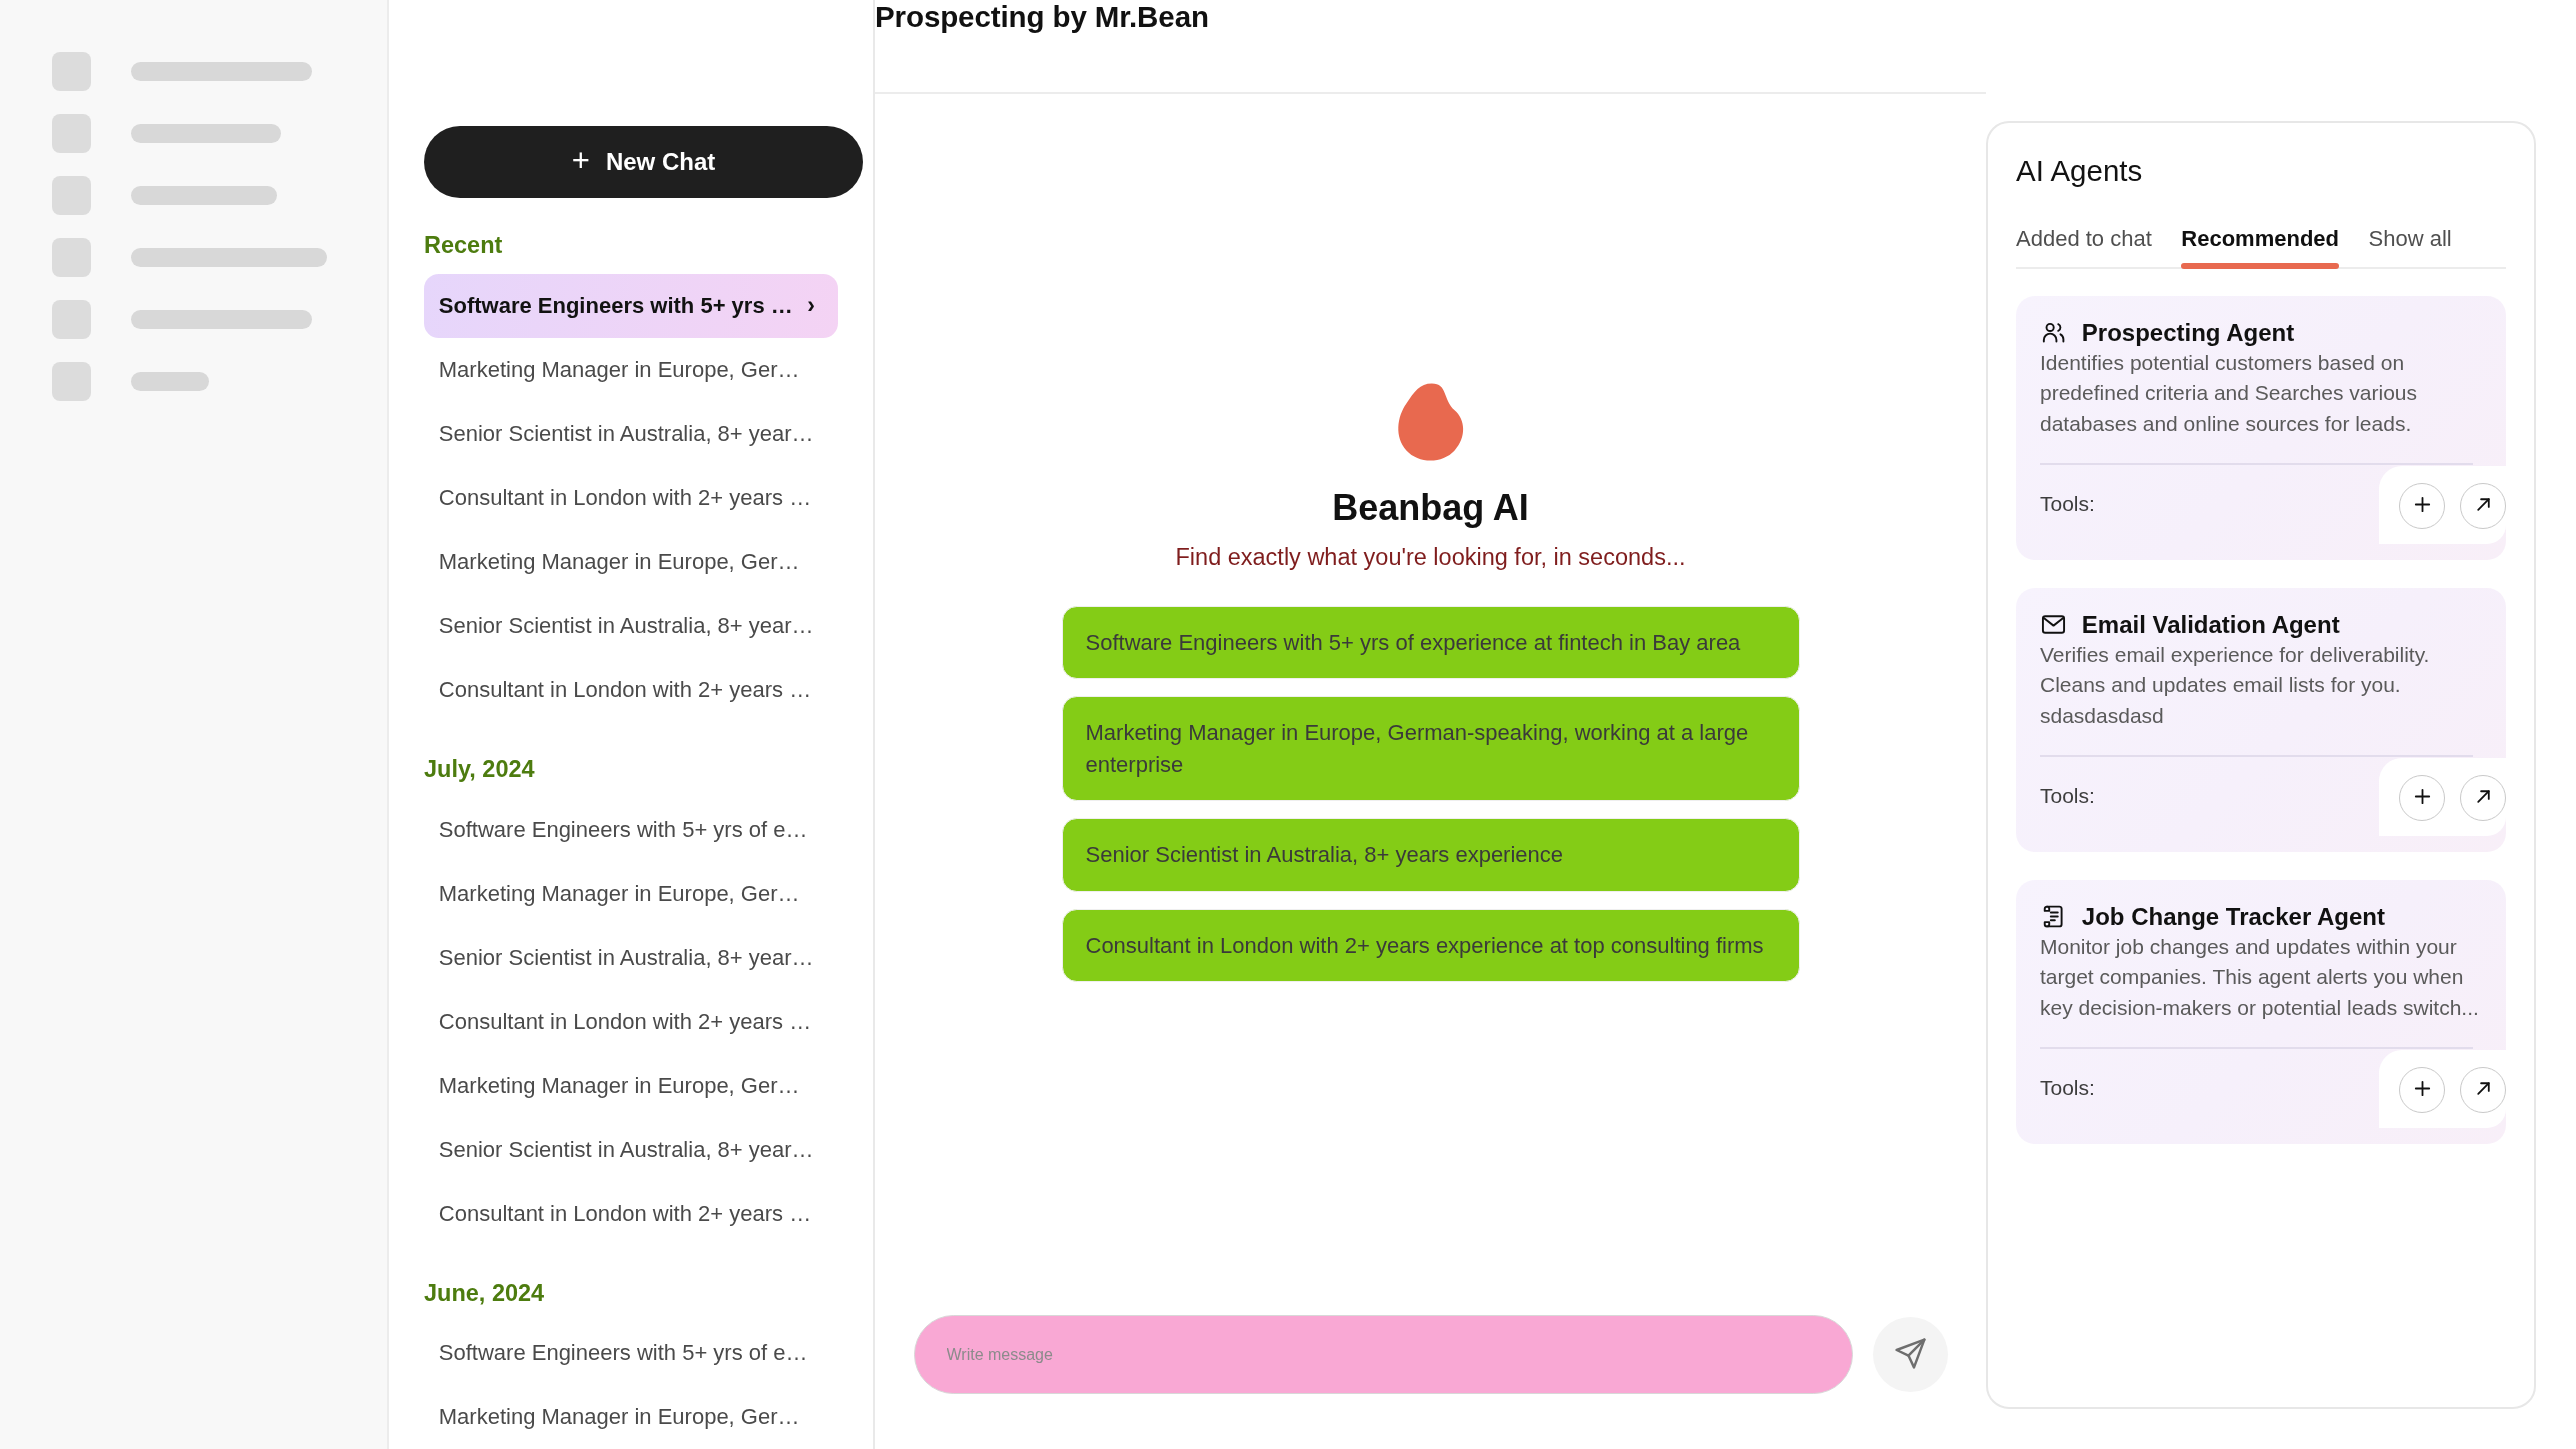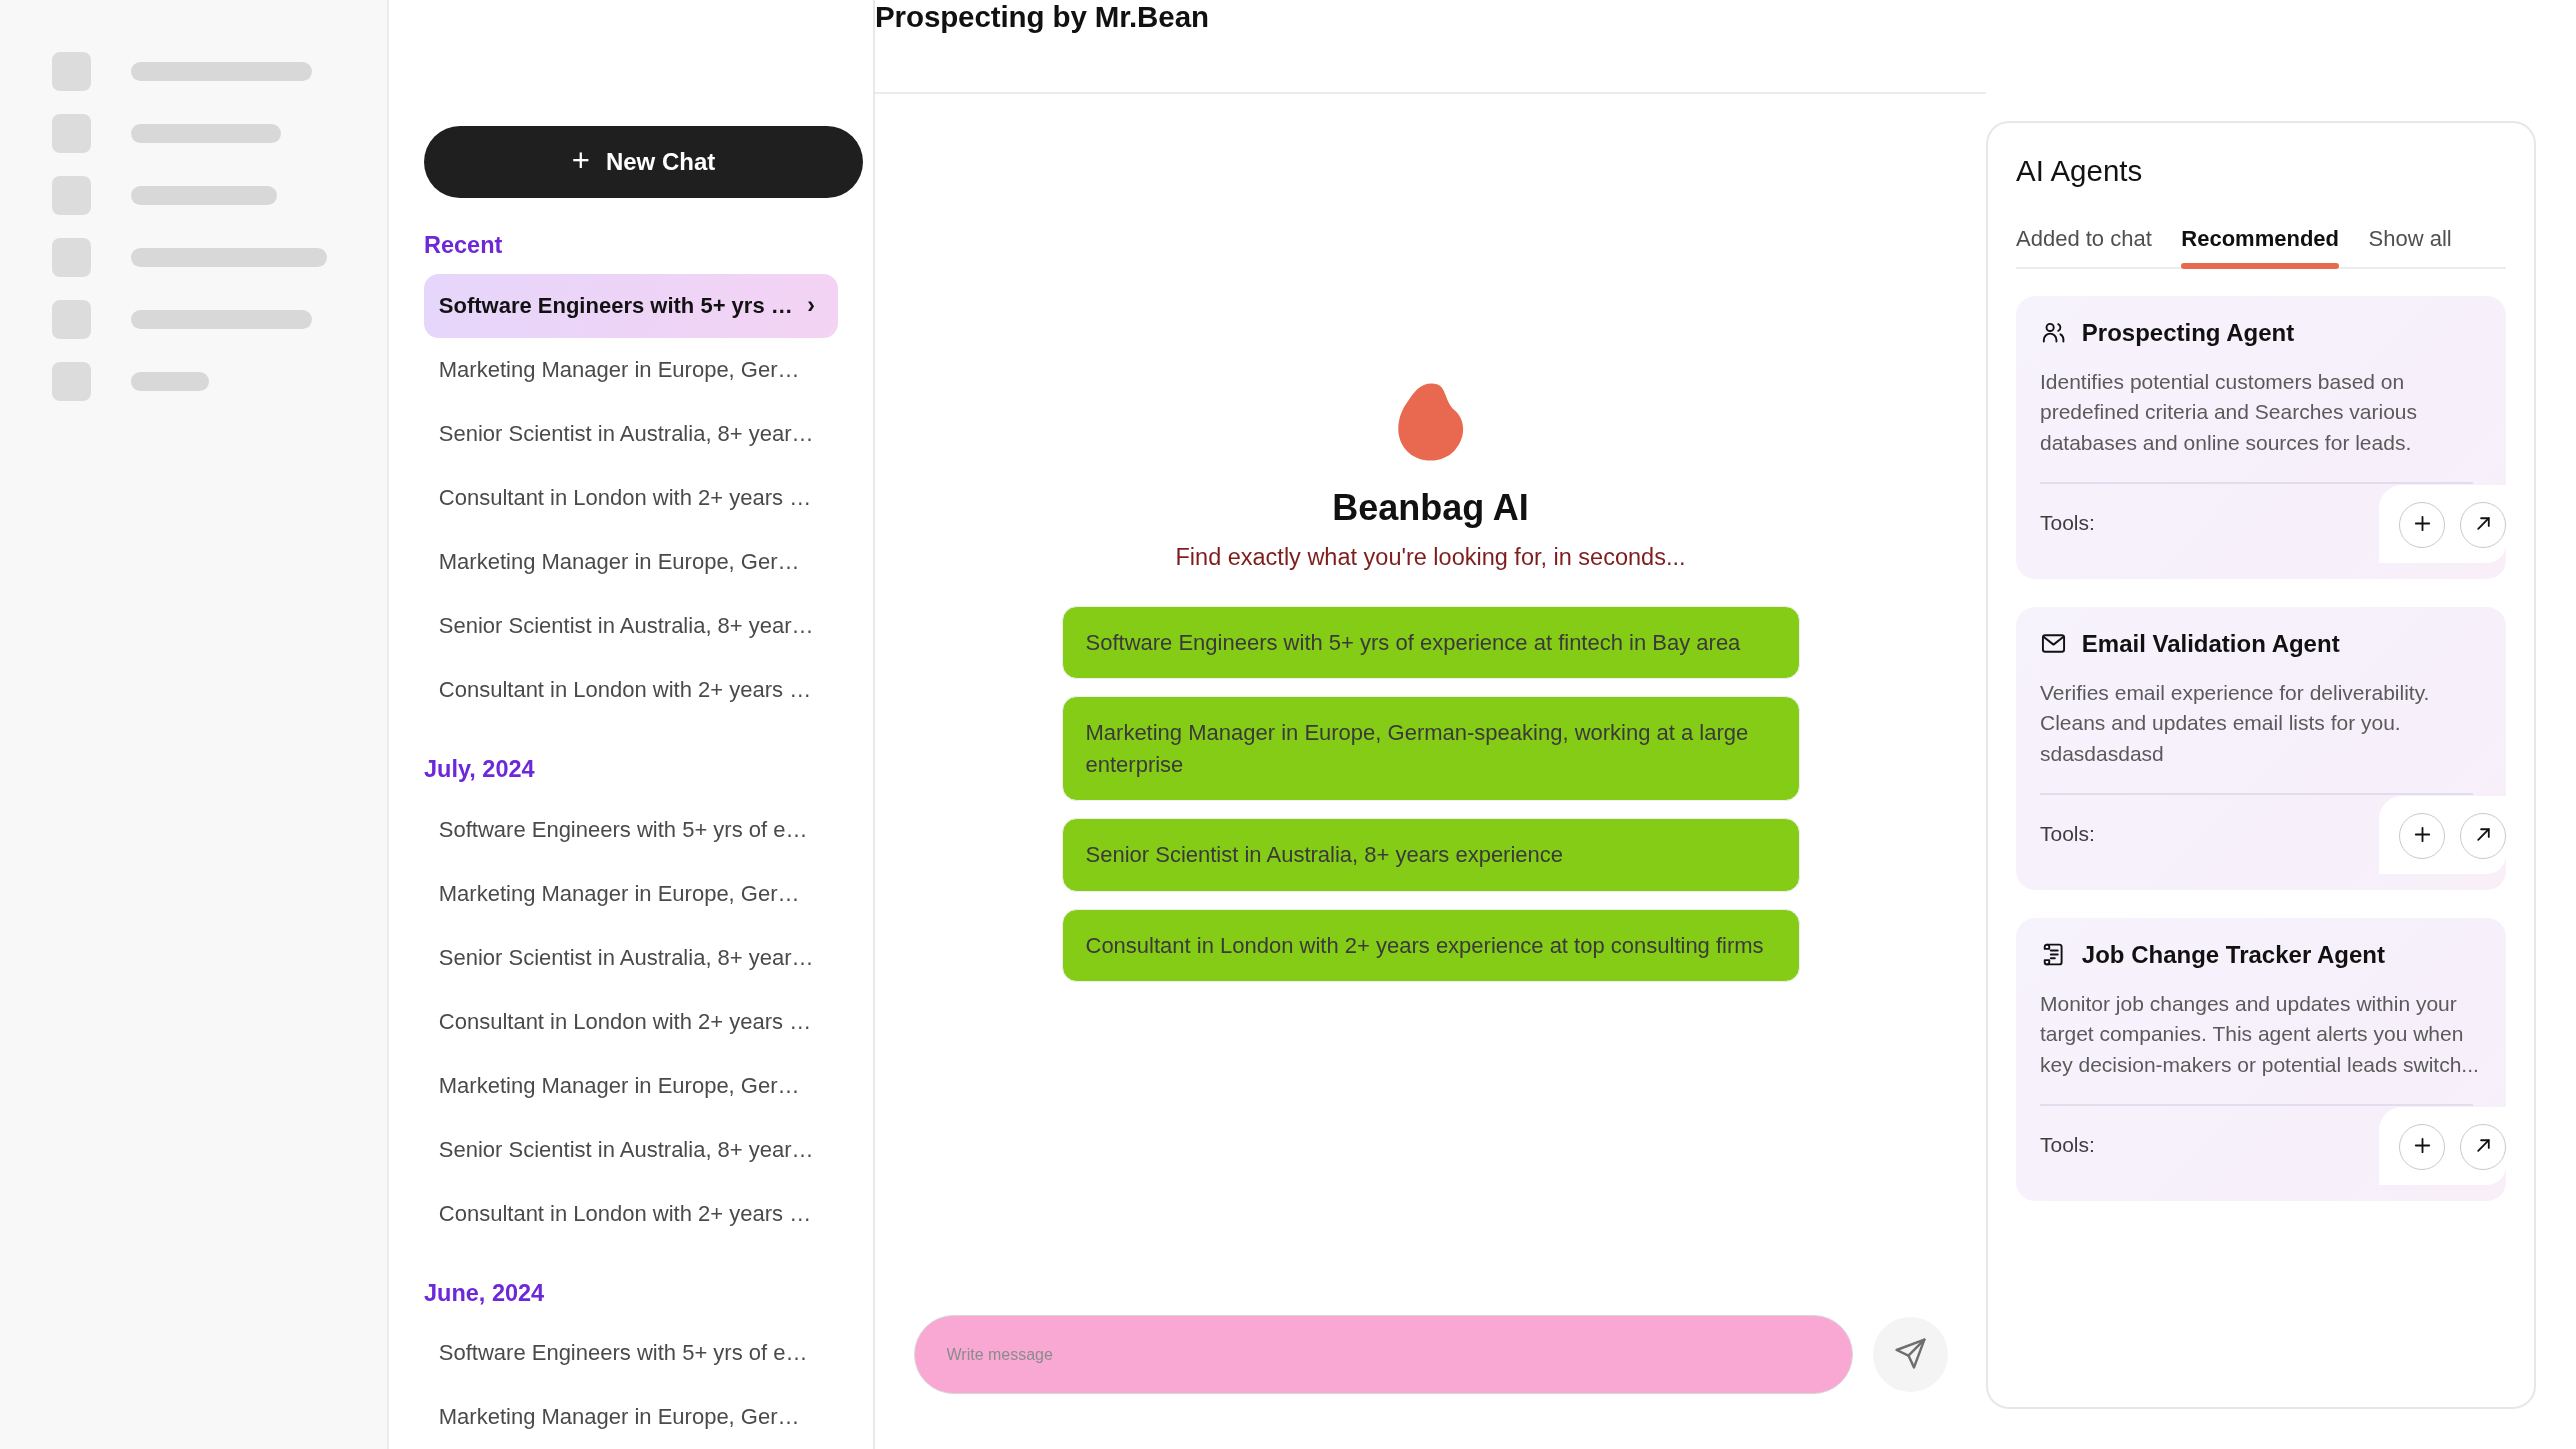--- a/index.html
+++ b/index.html
@@ -38,21 +38,21 @@
     width: 439px; height: 72px;
     background: #1f1f1f; color: #ffffff;
     border: none; border-radius: 36px;
     display: flex; align-items: center; justify-content: center;
     gap: 16px; cursor: pointer;
     font-size: 24px; font-weight: 700;
     font-family: "Liberation Sans", sans-serif;
   }
   .plus-glyph { font-size: 31px; font-weight: 400; line-height: 1; position: relative; top: -1.3px; }
   .hist-section-title {
-    font-size: 23.5px; font-weight: 700; color: #6d28d9;
+    font-size: 23.5px; font-weight: 700; color: #4d7c0f;
     margin: 34px 0 14.8px 0; padding-left: 0;
   }
   .hist-item {
     height: 64px; display: flex; align-items: center; justify-content: space-between;
     padding: 0 23px 0 14.8px;
     border-radius: 14.8px; cursor: pointer;
     font-size: 22px; color: #4a4a4a;
     white-space: nowrap; overflow: hidden;
   }
   .hist-item .hl { overflow: hidden; text-overflow: ellipsis; white-space: nowrap; }
@@ -131,21 +131,21 @@
 
   .agent-list { margin-top: 27px; display: flex; flex-direction: column; gap: 28px; }
   .agent-card {
     background: linear-gradient(135deg, #f7f3fd 0%, #f6f0fb 55%, #f8eff8 100%);
     border-radius: 19px; position: relative;
     padding: 23px 24px 16px 24px;
   }
   .agent-head { display: flex; align-items: center; gap: 14.8px; }
   .agent-name { font-size: 24px; font-weight: 700; color: #111; }
   .agent-desc {
-    margin-top: 19px; font-size: 21px; line-height: 1.46; color: #5a5a5a;
+    font-size: 21px; line-height: 1.46; color: #5a5a5a;
     display: -webkit-box; -webkit-line-clamp: 3; -webkit-box-orient: vertical; overflow: hidden;
   }
   .agent-foot { margin-top: 23px; position: relative; }
   .agent-divider { height: 2px; background: #e2dcec; width: 433px; }
   .tools-row { height: 79px; display: flex; align-items: center; }
   .tools-label { font-size: 21px; color: #3d3d3d; font-weight: 400; }
   .agent-actions {
     position: absolute; right: -24px; bottom: 0;
     background: #ffffff; border-radius: 23px 0 19px 0;
     padding: 17.4px 0 14.8px 20px;

